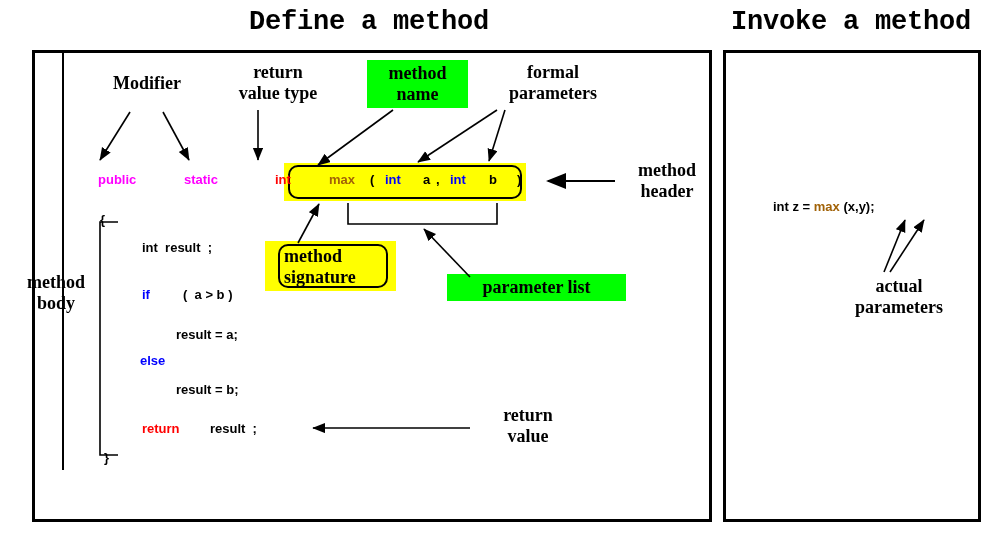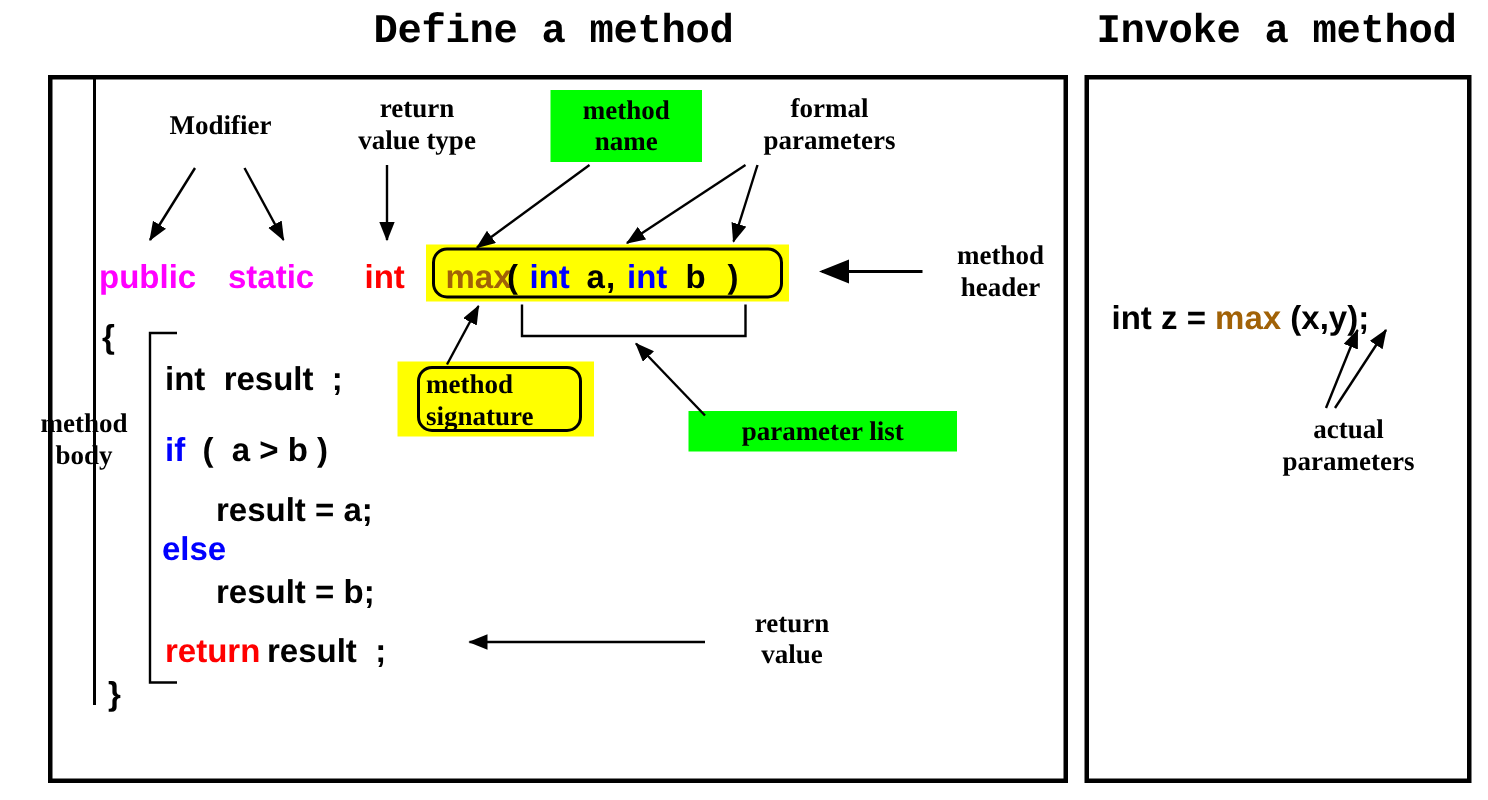--- a/index.html
+++ b/index.html
@@ -77,23 +77,24 @@
     border-radius: 10px;
     background: transparent;
     box-sizing: border-box;
   }
 
   
   .code {
     position: absolute;
     font-family: "Liberation Sans", sans-serif;
     font-weight: bold;
-    font-size: 22px;
+    font-size: 13px;
     color: #000000;
     white-space: pre;
+    margin-left: 32px;
   }
   .kw-magenta { color: #ff00ff; }
   .kw-red { color: #ff0000; }
   .kw-blue { color: #0000ff; }
   .kw-green { color: #a16207; }
 
   
   svg.overlay {
     position: absolute;
     left: 0; top: 0;
@@ -139,42 +140,42 @@
   <div class="code" style="left:404px; top:172px;">,</div>
   <div class="code" style="left:418px; top:172px;"><span class="kw-blue">int</span></div>
   <div class="code" style="left:457px; top:172px;">b</div>
   <div class="code" style="left:485px; top:172px;">)</div>
 
   <div class="code" style="left:68px; top:212px;">{</div>
 
   <div class="code" style="left:110px; top:240px;">int  result  ;</div>
 
   <div class="code" style="left:110px; top:287px;"><span class="kw-blue">if</span></div>
-  <div class="code" style="left:135px; top:287px;">(  a &gt; b )</div>
+  <div class="code" style="left:151px; top:287px;">(  a &gt; b )</div>
 
   <div class="code" style="left:144px; top:327px;">result = a;</div>
 
   <div class="code" style="left:108px; top:353px;"><span class="kw-blue">else</span></div>
 
   <div class="code" style="left:144px; top:382px;">result = b;</div>
 
   <div class="code" style="left:110px; top:421px;"><span class="kw-red">return</span></div>
   <div class="code" style="left:178px; top:421px;">result  ;</div>
 
   <div class="code" style="left:72px; top:450px;">}</div>
 
   <div class="ann" style="left:10px; top:272px; width:92px;">method
 body</div>
 
   <div class="hl-yellow-plain" style="left:265px; top:241px; width:131px; height:50px;"></div>
   <div class="rounded-box" style="left:278px; top:244px; width:110px; height:44px;"></div>
   <div class="ann left-al" style="left:284px; top:246px; width:104px;">method
 signature</div>
 
-  <div class="hl-green" style="left:459px; top:274px; width:179px; height:27px; padding-top:3px;">parameter list</div>
+  <div class="hl-green" style="left:447px; top:274px; width:179px; height:27px; padding-top:3px;">parameter list</div>
 
   <div class="ann" style="left:480px; top:405px; width:96px;">return
 value</div>
 
   <div class="code" style="left:741px; top:199px;"><span>int z = </span><span class="kw-green">max</span><span> (x,y);</span></div>
 
   <div class="ann" style="left:838px; top:276px; width:122px;">actual
 parameters</div>
 
   <svg class="overlay" viewBox="0 0 992 533" xmlns="http://www.w3.org/2000/svg">

